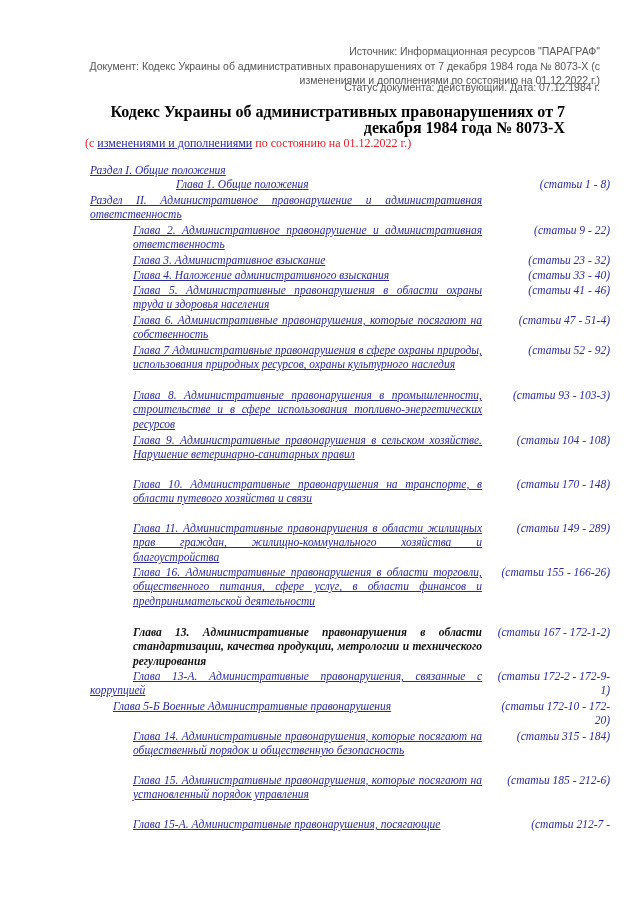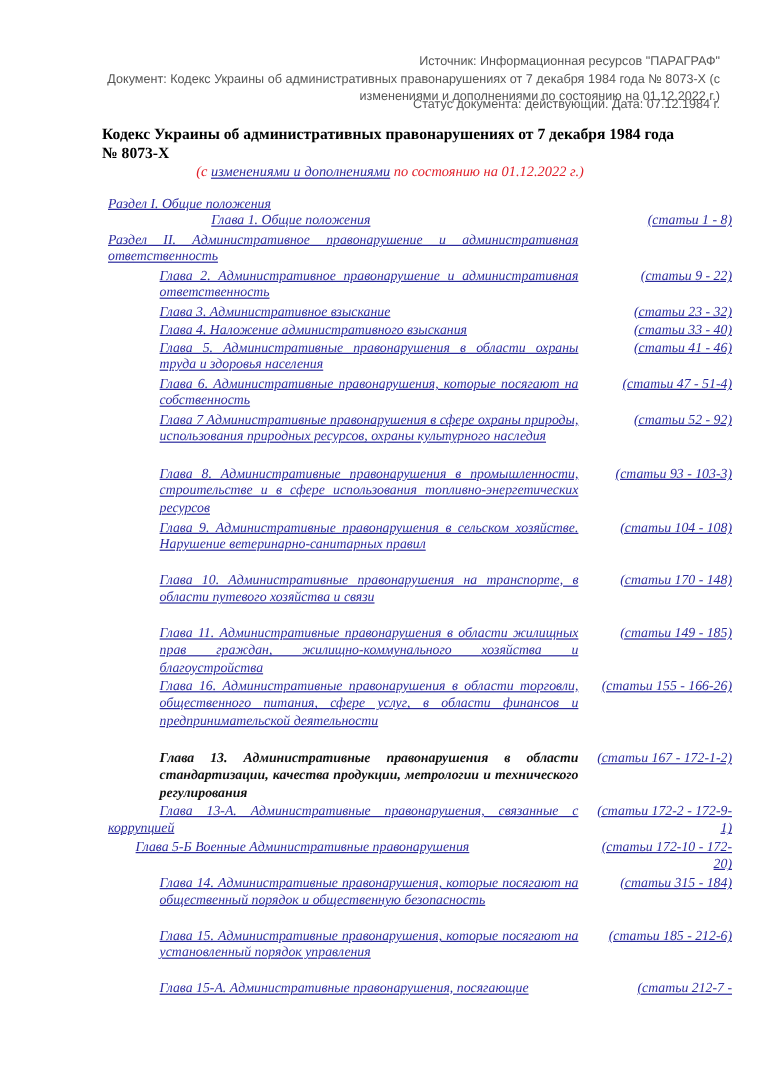--- a/index.html
+++ b/index.html
@@ -1,28 +1,28 @@
 <!DOCTYPE html>
 <html><head>
 <meta charset="utf-8">
 <style>
   html, body { margin: 0; padding: 0; background: #ffffff; }
   body { width: 640px; height: 905px; position: relative; overflow: hidden; }
   .meta { position: absolute; right: 40px; font-family: "Liberation Sans", sans-serif; font-size: 10.5px; color: #555; text-align: right; line-height: 14px; }
   .meta-source { top: 44px; }
   .meta-doc { top: 59px; width: 520px; }
   .meta-status { top: 80px; }
-  .title { position: absolute; top: 104px; left: 85px; width: 480px; text-align: left; font-family: "Liberation Serif", serif; font-weight: bold; font-size: 13px; line-height: 16px; color: #000; }
-  .subtitle { position: absolute; top: 136px; left: 85px; width: 480px; text-align: center; font-family: "Liberation Serif", serif; font-style: italic; font-size: 12px; color: #e0202a; }
+  .title { position: absolute; top: 104px; left: 85px; width: 480px; text-align: right; font-family: "Liberation Serif", serif; font-weight: bold; font-size: 16px; line-height: 16px; color: #000; }
+  .subtitle { position: absolute; top: 136px; left: 85px; width: 480px; font-family: "Liberation Serif", serif; font-size: 12px; color: #e0202a; }
   .subtitle a { color: #2b2b9e; text-decoration: underline; }
   .toc { position: absolute; top: 163px; left: 0; width: 640px; font-family: "Liberation Serif", serif; font-style: italic; font-size: 11.5px; line-height: 14.4px; }
   .row { position: absolute; left: 0; width: 640px; }
   .entry { position: absolute; color: #2b2b9e; text-decoration: underline; text-align: justify; }
   .entry.black { color: #111; text-decoration: none; font-weight: bold; }
-  .arts { position: absolute; right: 30px; width: 115px; text-align: right; color: #2b2b9e; text-decoration: underline; }
+  .arts { position: absolute; right: 30px; width: 115px; text-align: right; color: #2b2b9e; }
   a { color: inherit; }
 </style>
 </head>
 <body>
 
 <div class="meta meta-source">Источник: Информационная ресурсов "ПАРАГРАФ"</div>
 <div class="meta meta-doc">Документ: Кодекс Украины об административных правонарушениях от 7 декабря 1984 года № 8073-X (с изменениями и дополнениями по состоянию на 01.12.2022 г.)</div>
 <div class="meta meta-status">Статус документа: действующий. Дата: 07.12.1984 г.</div>
 
 <div class="title">Кодекс Украины об административных правонарушениях от 7 декабря 1984 года № 8073-X</div>
@@ -70,21 +70,21 @@
   <div class="row" style="top:270px">
       <a class="entry" style="left:133px;width:349px">Глава 9. Административные правонарушения в сельском хозяйстве. Нарушение ветеринарно-санитарных правил</a>
       <a class="arts">(статьи 104 - 108)</a>
     </div>
   <div class="row" style="top:314px">
       <a class="entry" style="left:133px;width:349px">Глава 10. Административные правонарушения на транспорте, в области путевого хозяйства и связи</a>
       <a class="arts">(статьи 170 - 148)</a>
     </div>
   <div class="row" style="top:358px">
       <a class="entry" style="left:133px;width:349px">Глава 11. Административные правонарушения в области жилищных прав граждан, жилищно-коммунального хозяйства и благоустройства</a>
-      <a class="arts">(статьи 149 - 185)</a>
+      <a class="arts">(статьи 149 - 289)</a>
     </div>
   <div class="row" style="top:402px">
       <a class="entry" style="left:133px;width:349px">Глава 16. Административные правонарушения в области торговли, общественного питания, сфере услуг, в области финансов и предпринимательской деятельности</a>
       <a class="arts">(статьи 155 - 166-26)</a>
     </div>
   <div class="row" style="top:462px">
       <span class="entry black" style="left:133px;width:349px">Глава 13. Административные правонарушения в области стандартизации, качества продукции, метрологии и технического регулирования</span>
       <a class="arts">(статьи 167 - 172-1-2)</a>
     </div>
   <div class="row" style="top:506px">

